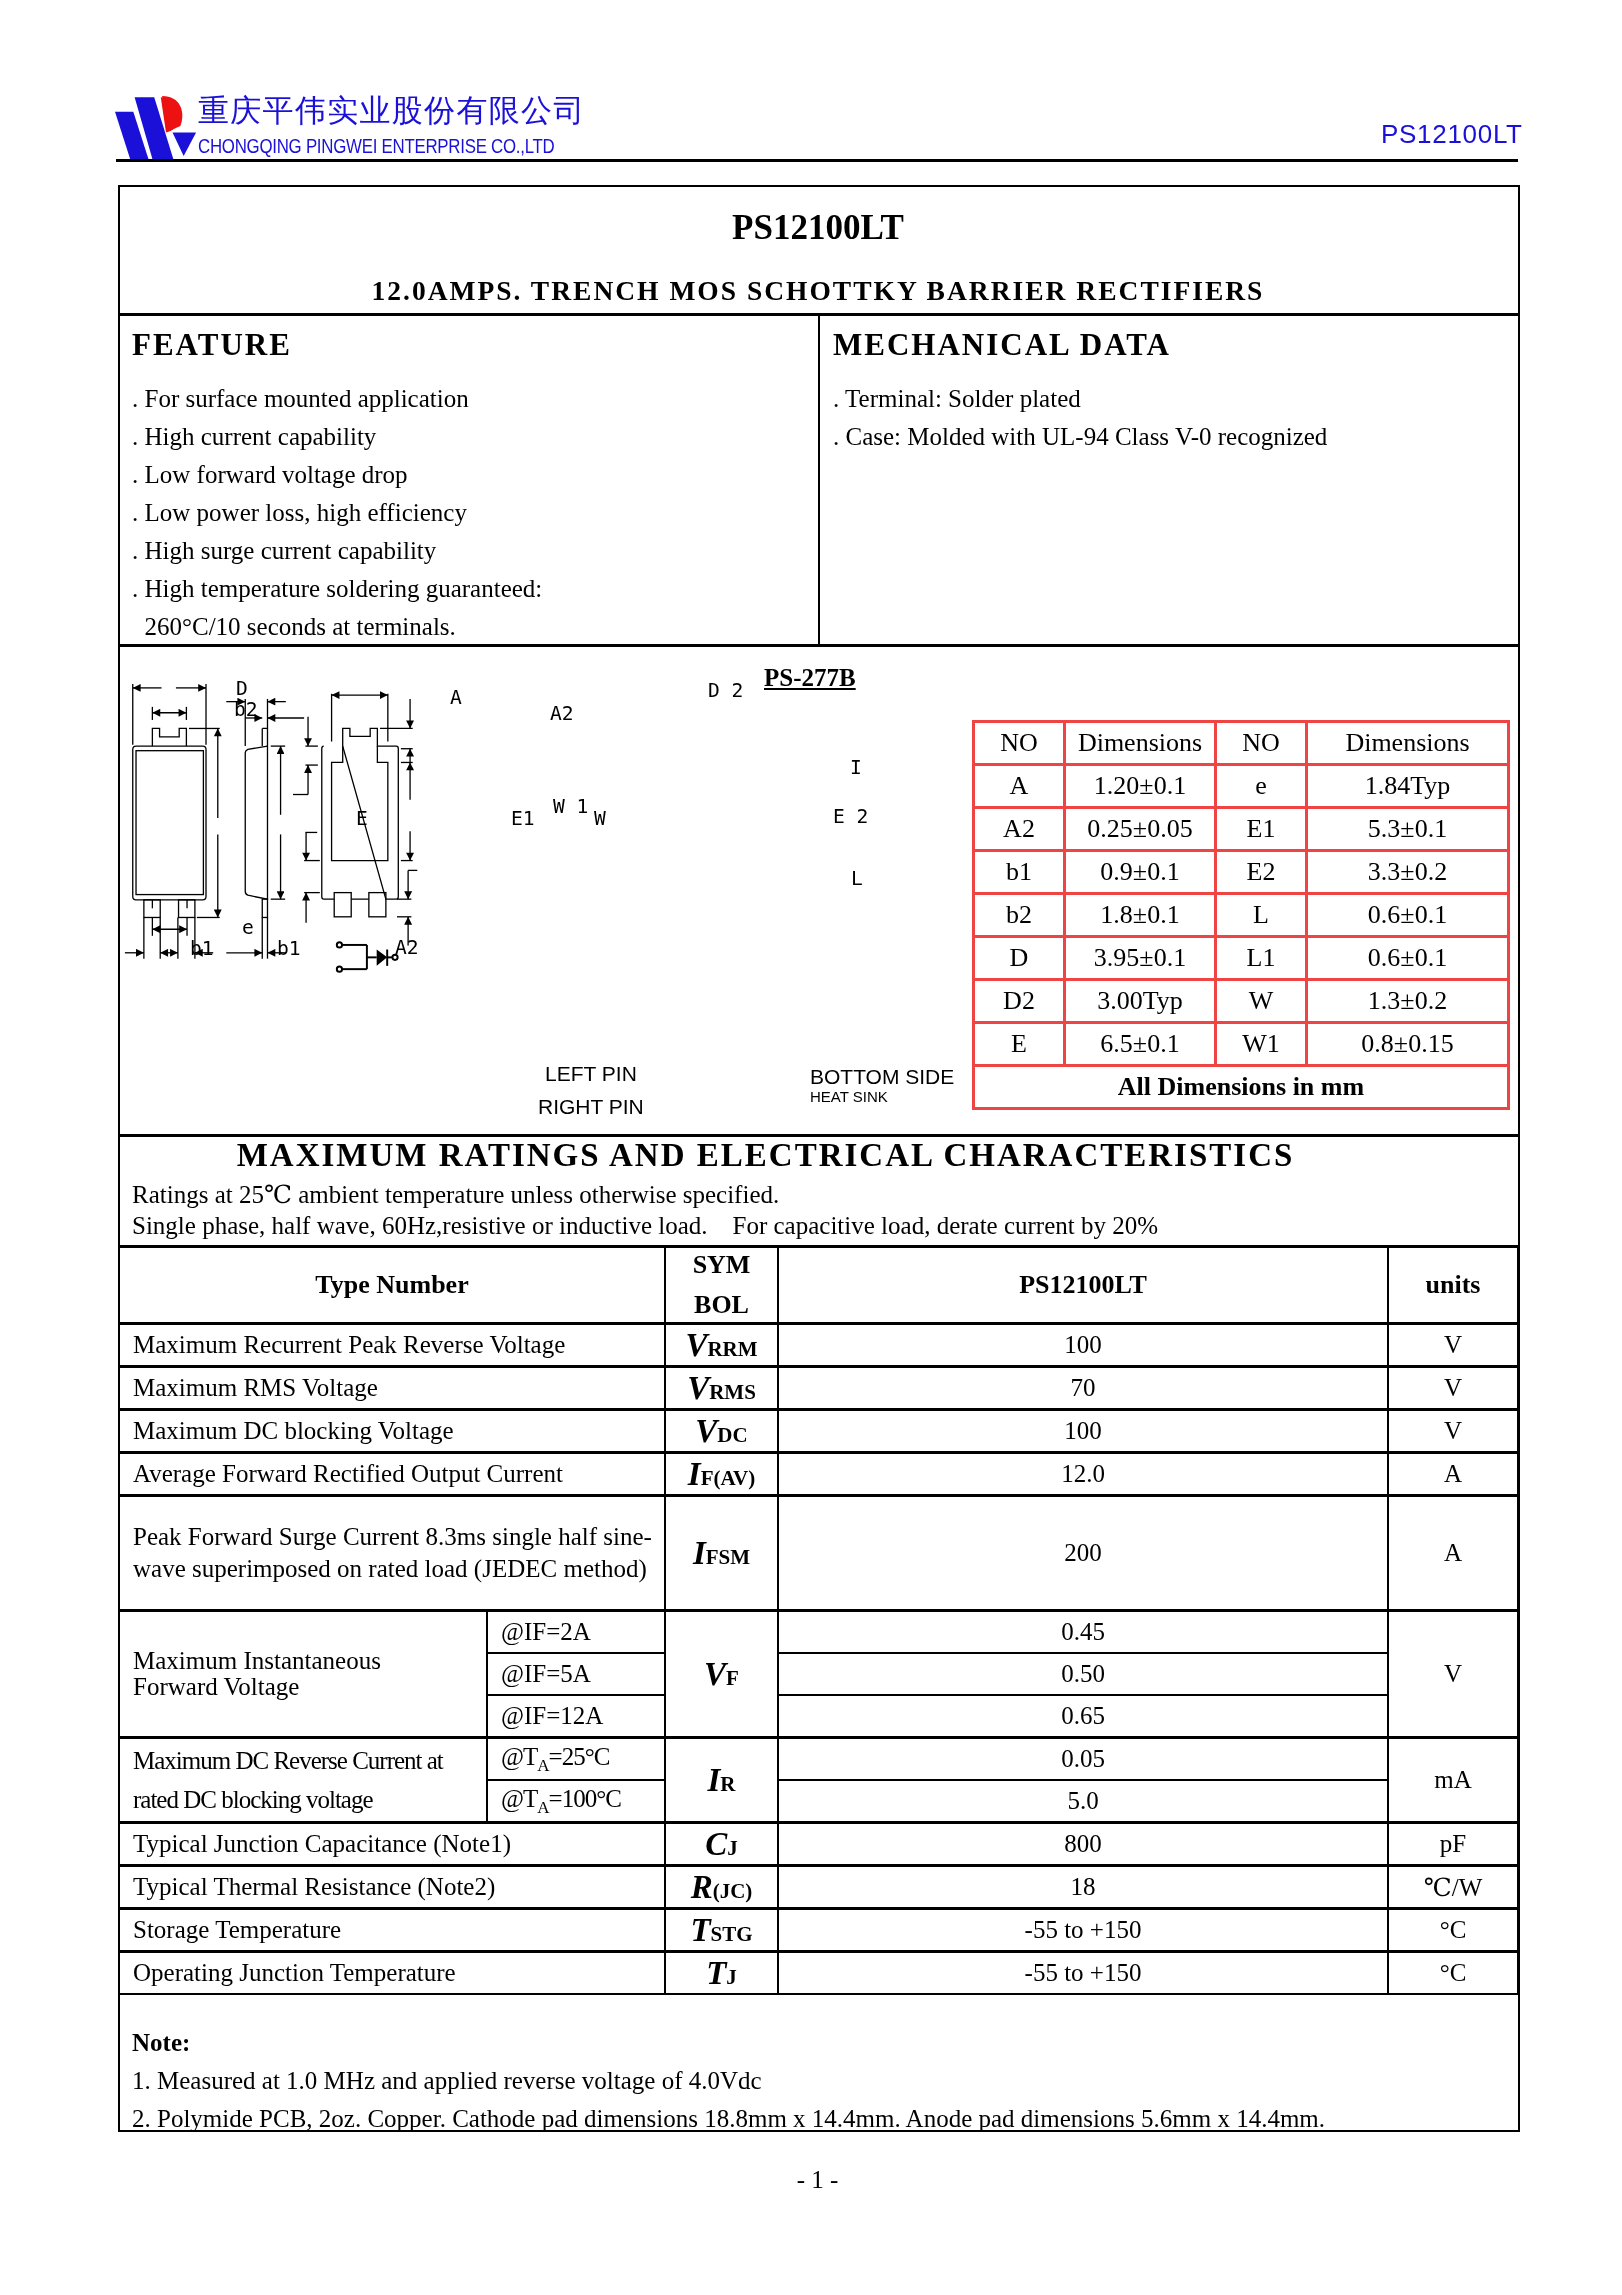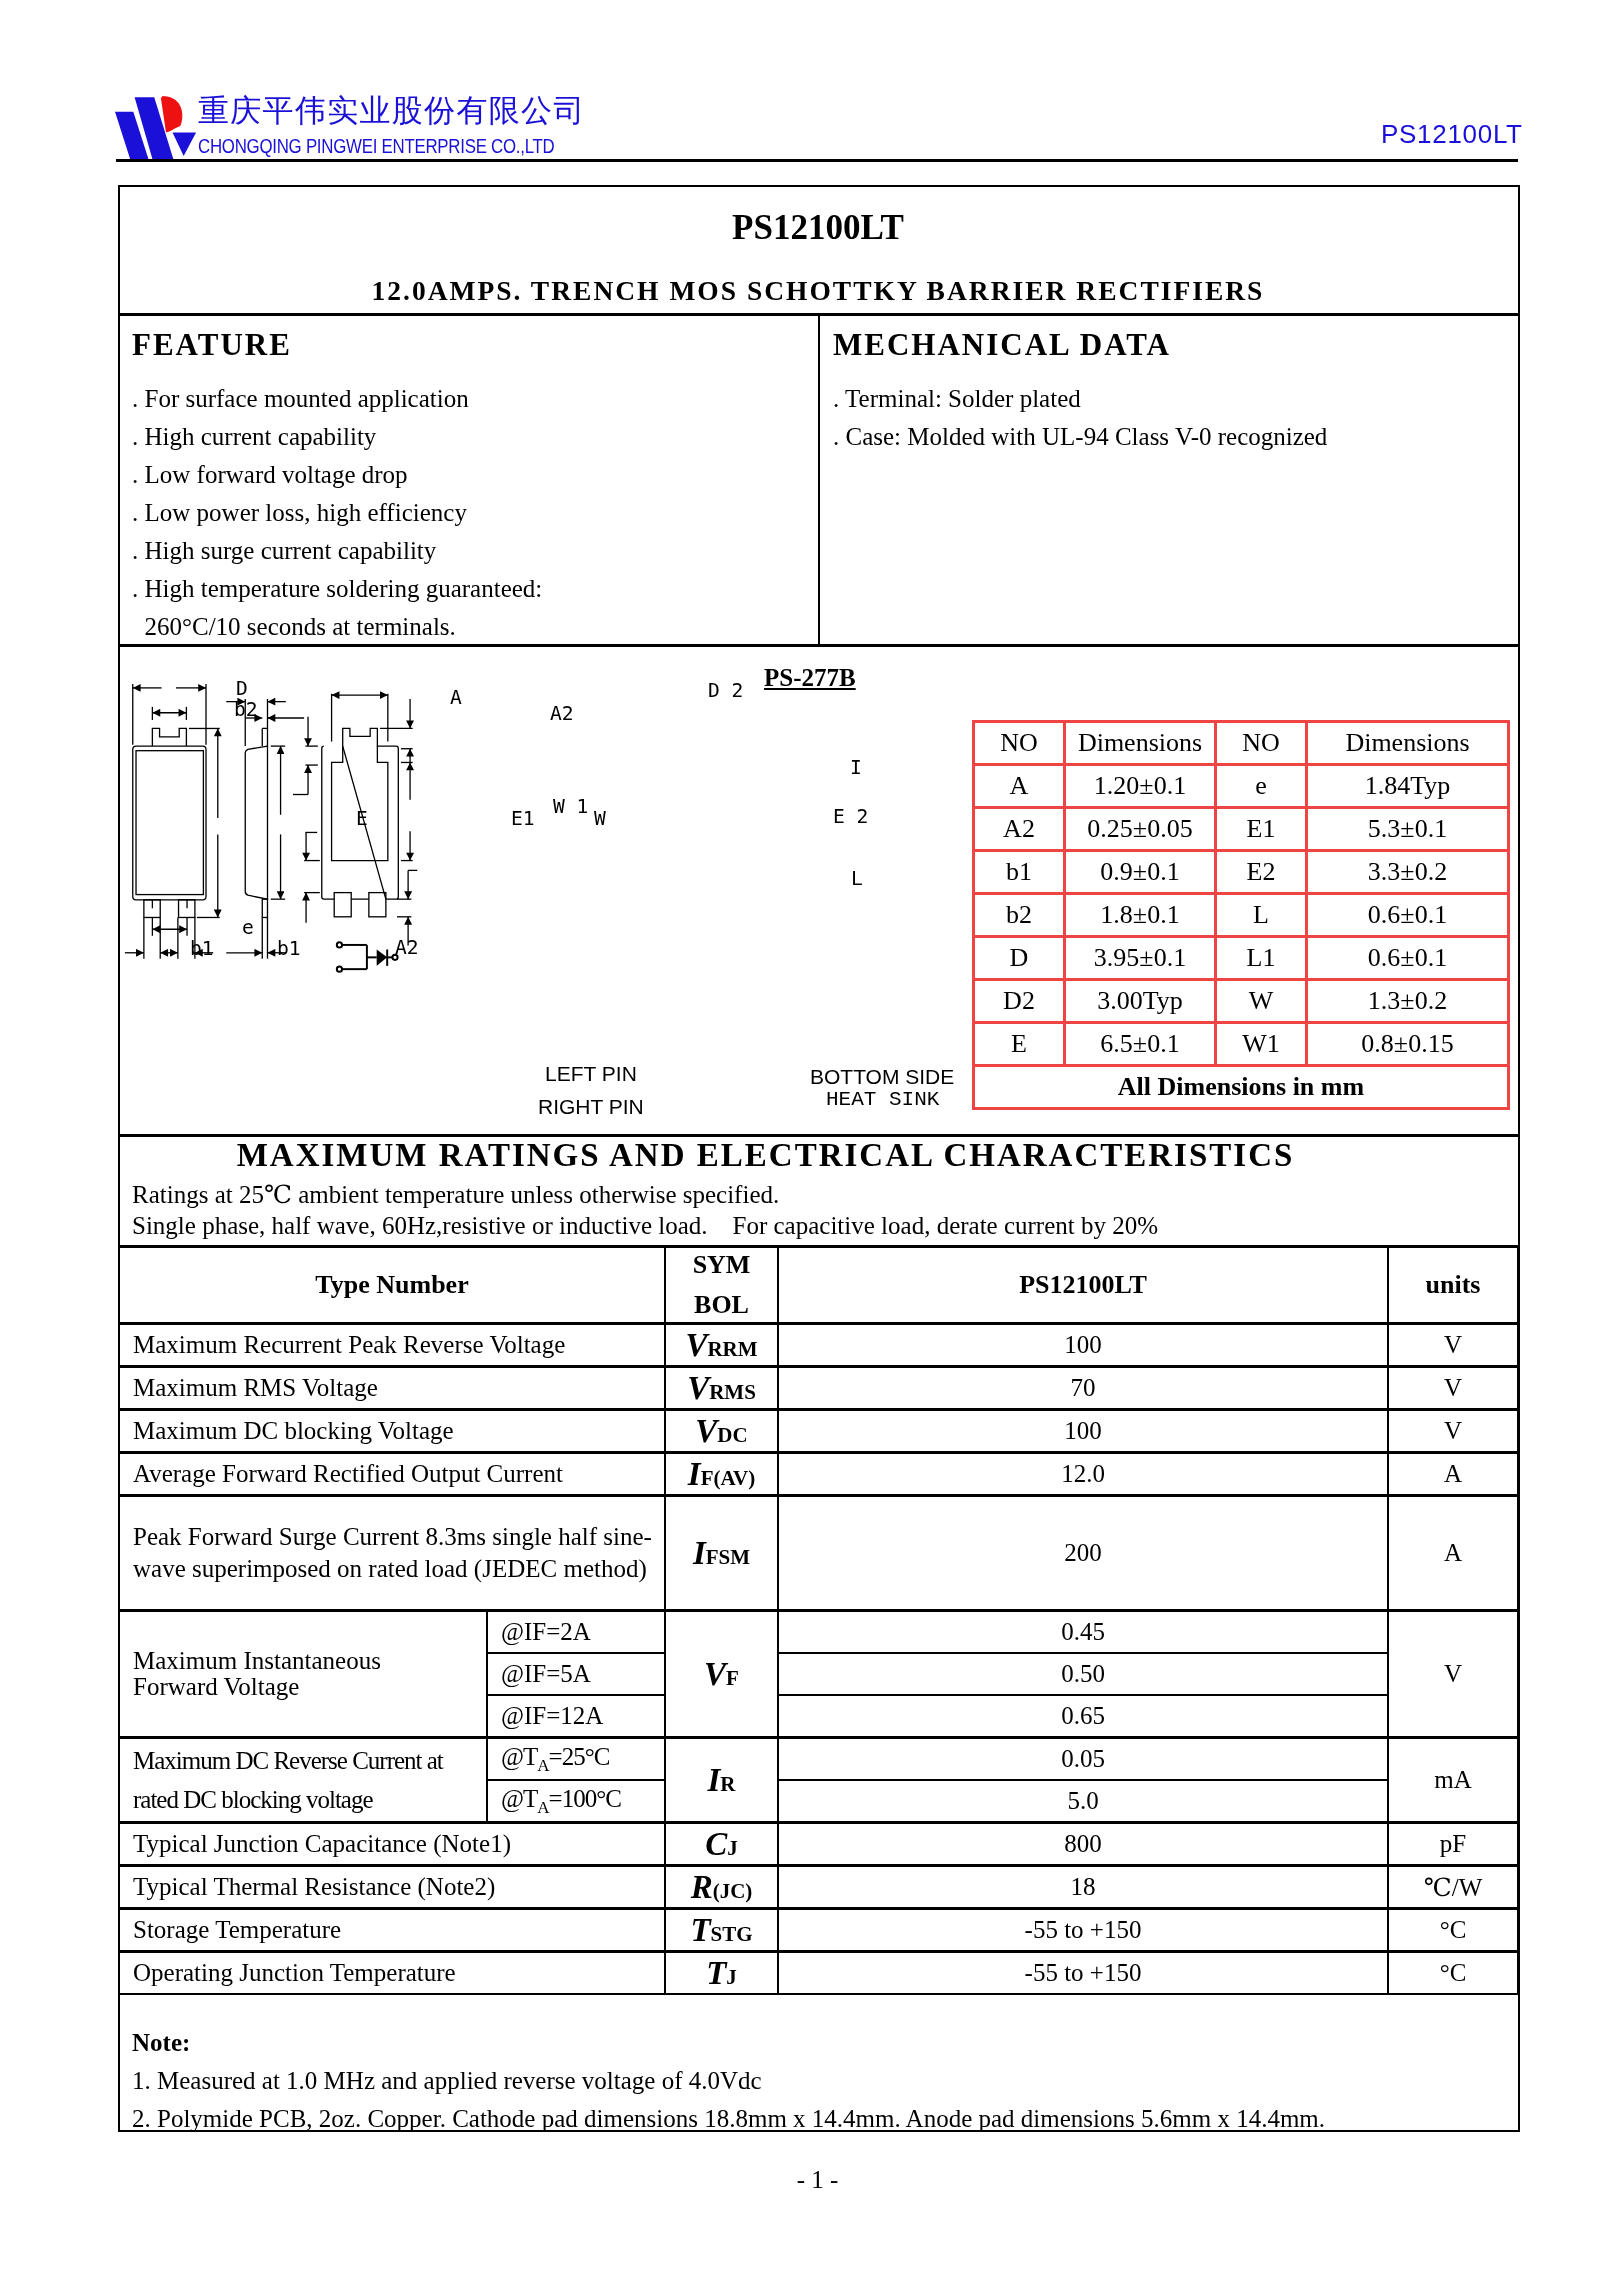--- a/index.html
+++ b/index.html
@@ -220,21 +220,21 @@
   <span class="abs" style="left:393px;top:159px;font-family:'DejaVu Sans Mono',monospace;font-size:19.6px;">E1</span>
   <span class="abs" style="left:435px;top:124px;font-family:'DejaVu Sans Mono',monospace;font-size:19.6px;white-space:pre;margin-top:23px;">W 1</span>
   <span class="abs" style="left:476px;top:159px;font-family:'DejaVu Sans Mono',monospace;font-size:19.6px;">W</span>
   <span class="abs" style="left:590px;top:31px;font-family:'DejaVu Sans Mono',monospace;font-size:19.6px;white-space:pre;">D 2</span>
   <span class="abs" style="left:732px;top:108px;font-family:'DejaVu Sans Mono',monospace;font-size:19.6px;">I</span>
   <span class="abs" style="left:715px;top:157px;font-family:'DejaVu Sans Mono',monospace;font-size:19.6px;white-space:pre;">E 2</span>
   <span class="abs" style="left:733px;top:219px;font-family:'DejaVu Sans Mono',monospace;font-size:19.6px;">L</span>
   <span class="abs" style="left:427px;top:414px;font-family:'Liberation Sans',sans-serif;font-size:21px;">LEFT PIN</span>
   <span class="abs" style="left:420px;top:447px;font-family:'Liberation Sans',sans-serif;font-size:21px;">RIGHT PIN</span>
   <span class="abs" style="left:692px;top:417px;font-family:'Liberation Sans',sans-serif;font-size:21px;">BOTTOM SIDE</span>
-  <span class="abs" style="left:692px;top:440px;font-family:Liberation Mono, monospace;font-size:21px;margin-left:16px;">HEAT SINK</span>
+  <span class="abs" style="left:692px;top:440px;font-family:Liberation Sans, sans-serif;font-size:15px;">HEAT SINK</span>
 </div>
 
 <table class="dim">
   <tbody>
       <tr>
     <td style="width:88px;">NO</td>
     <td style="width:148px;">Dimensions</td>
     <td style="width:88px;">NO</td>
     <td>Dimensions</td>
   </tr>

